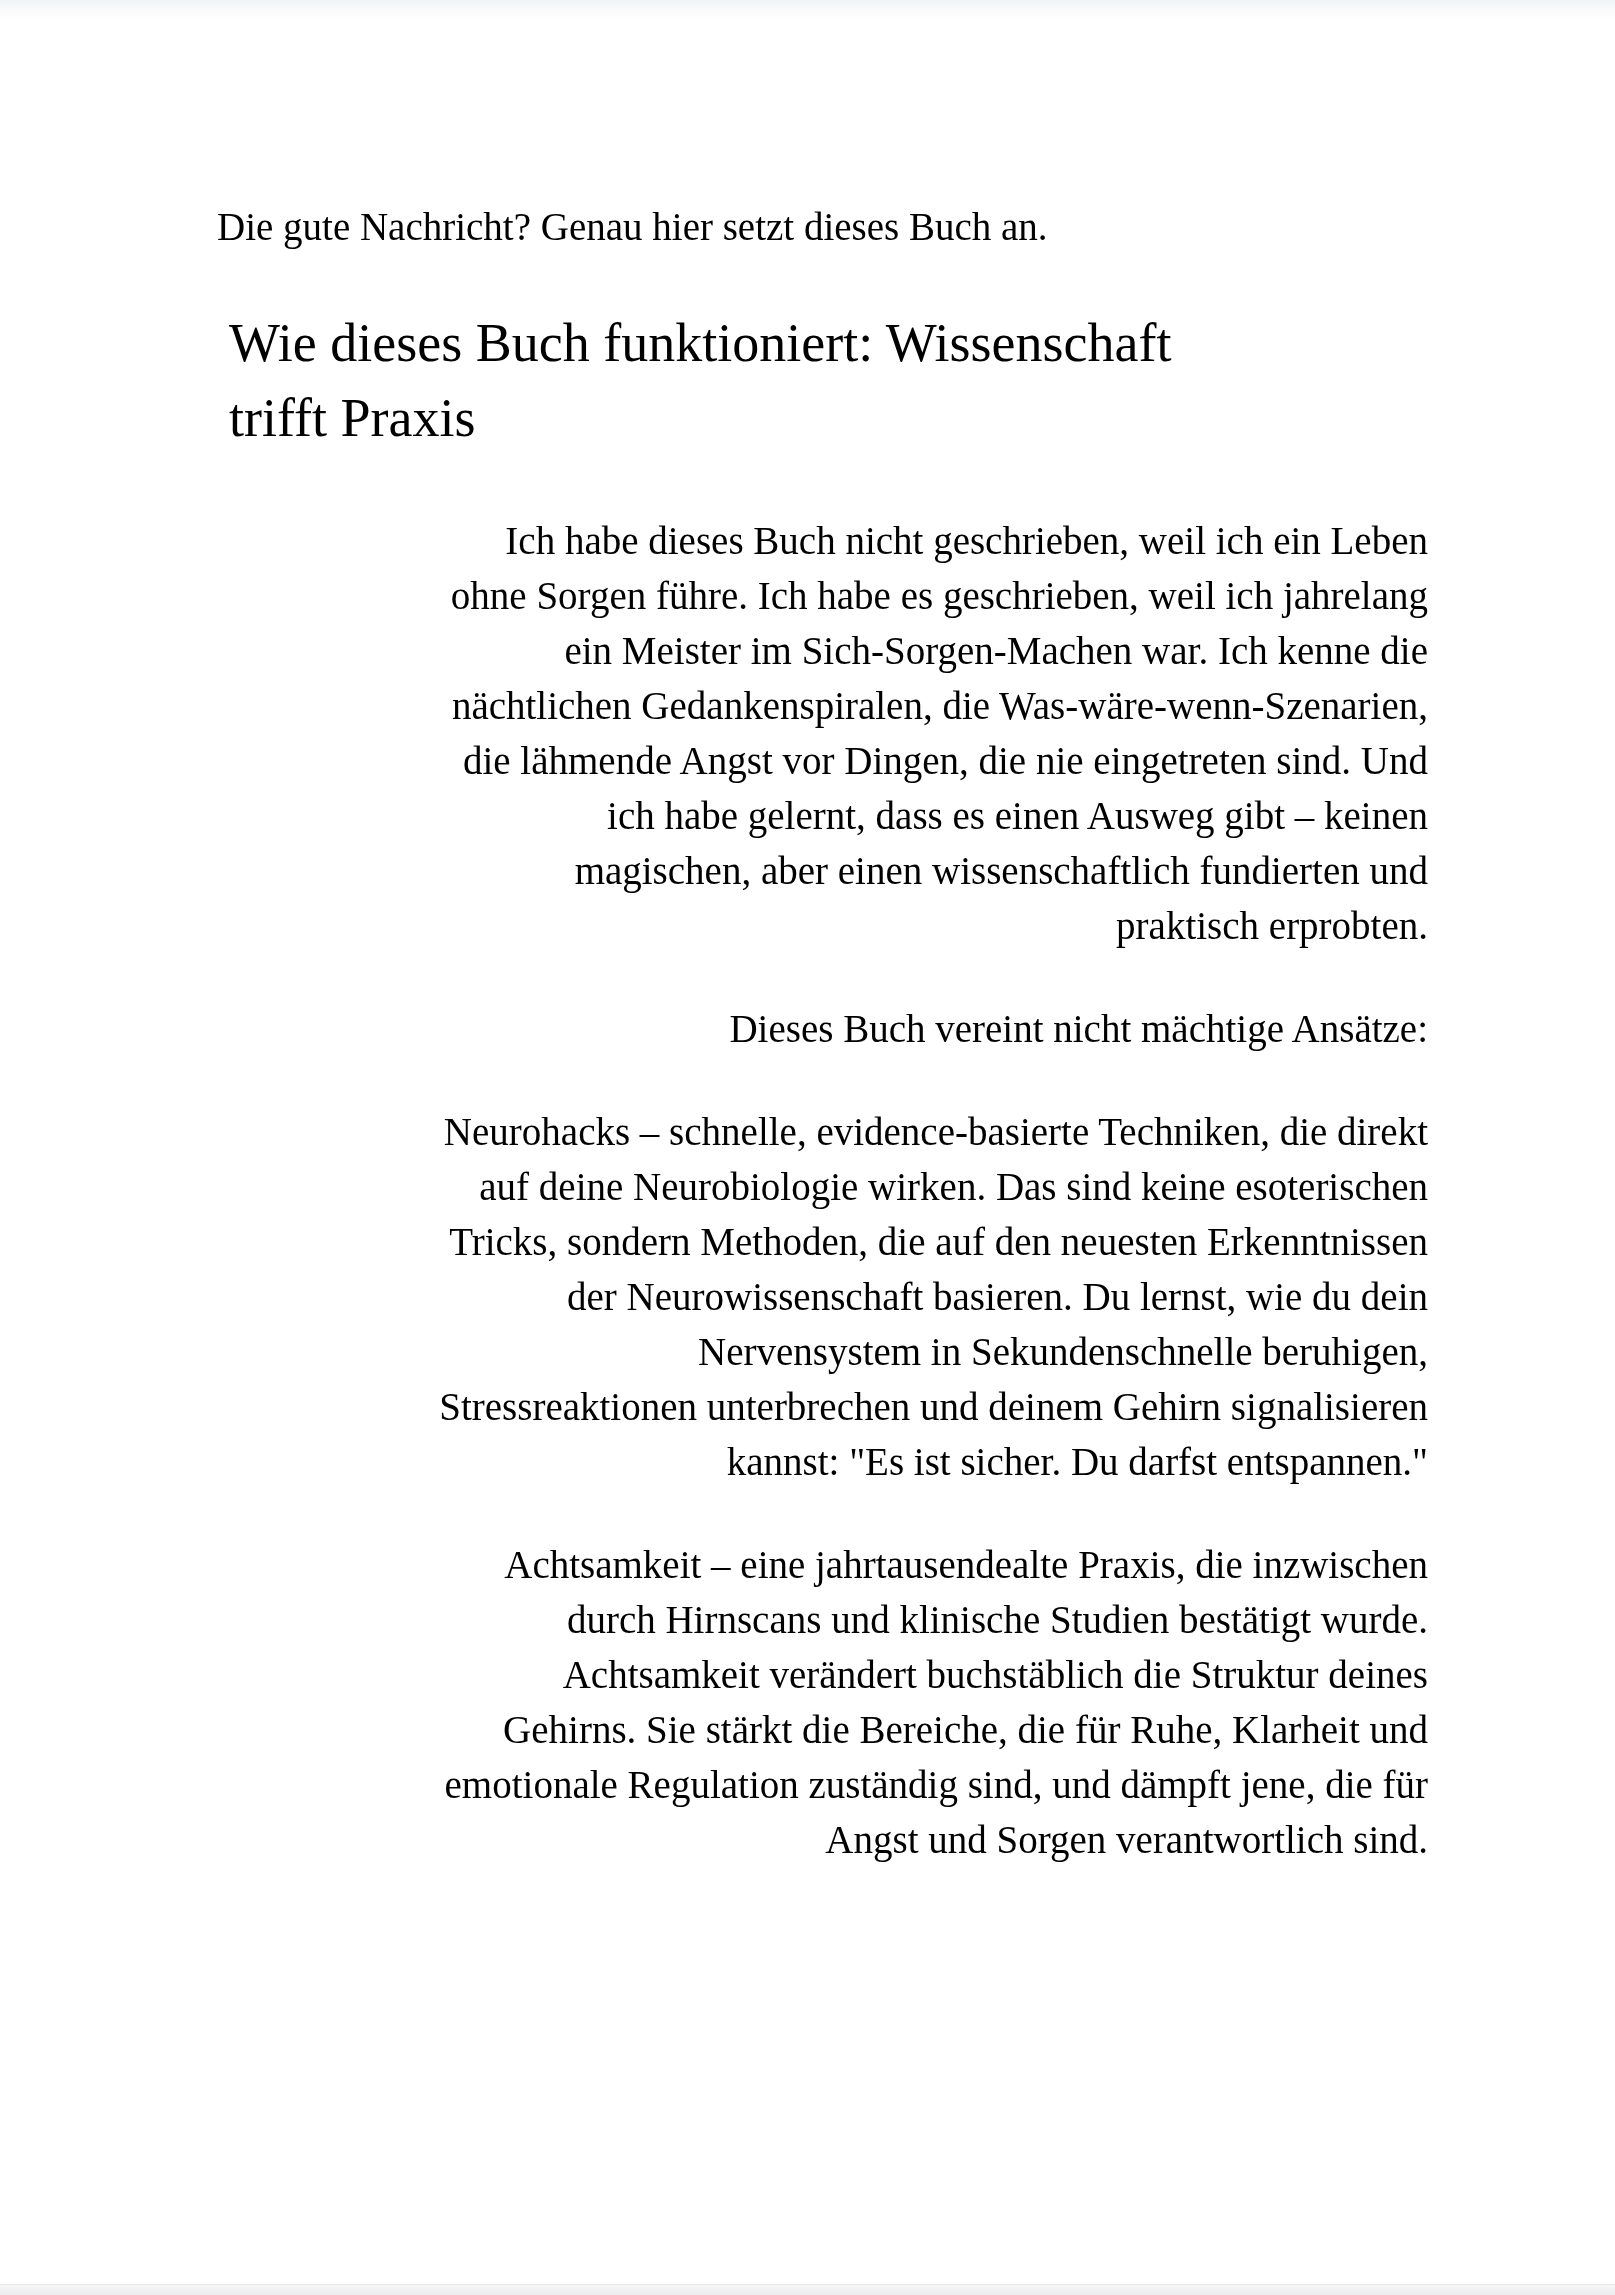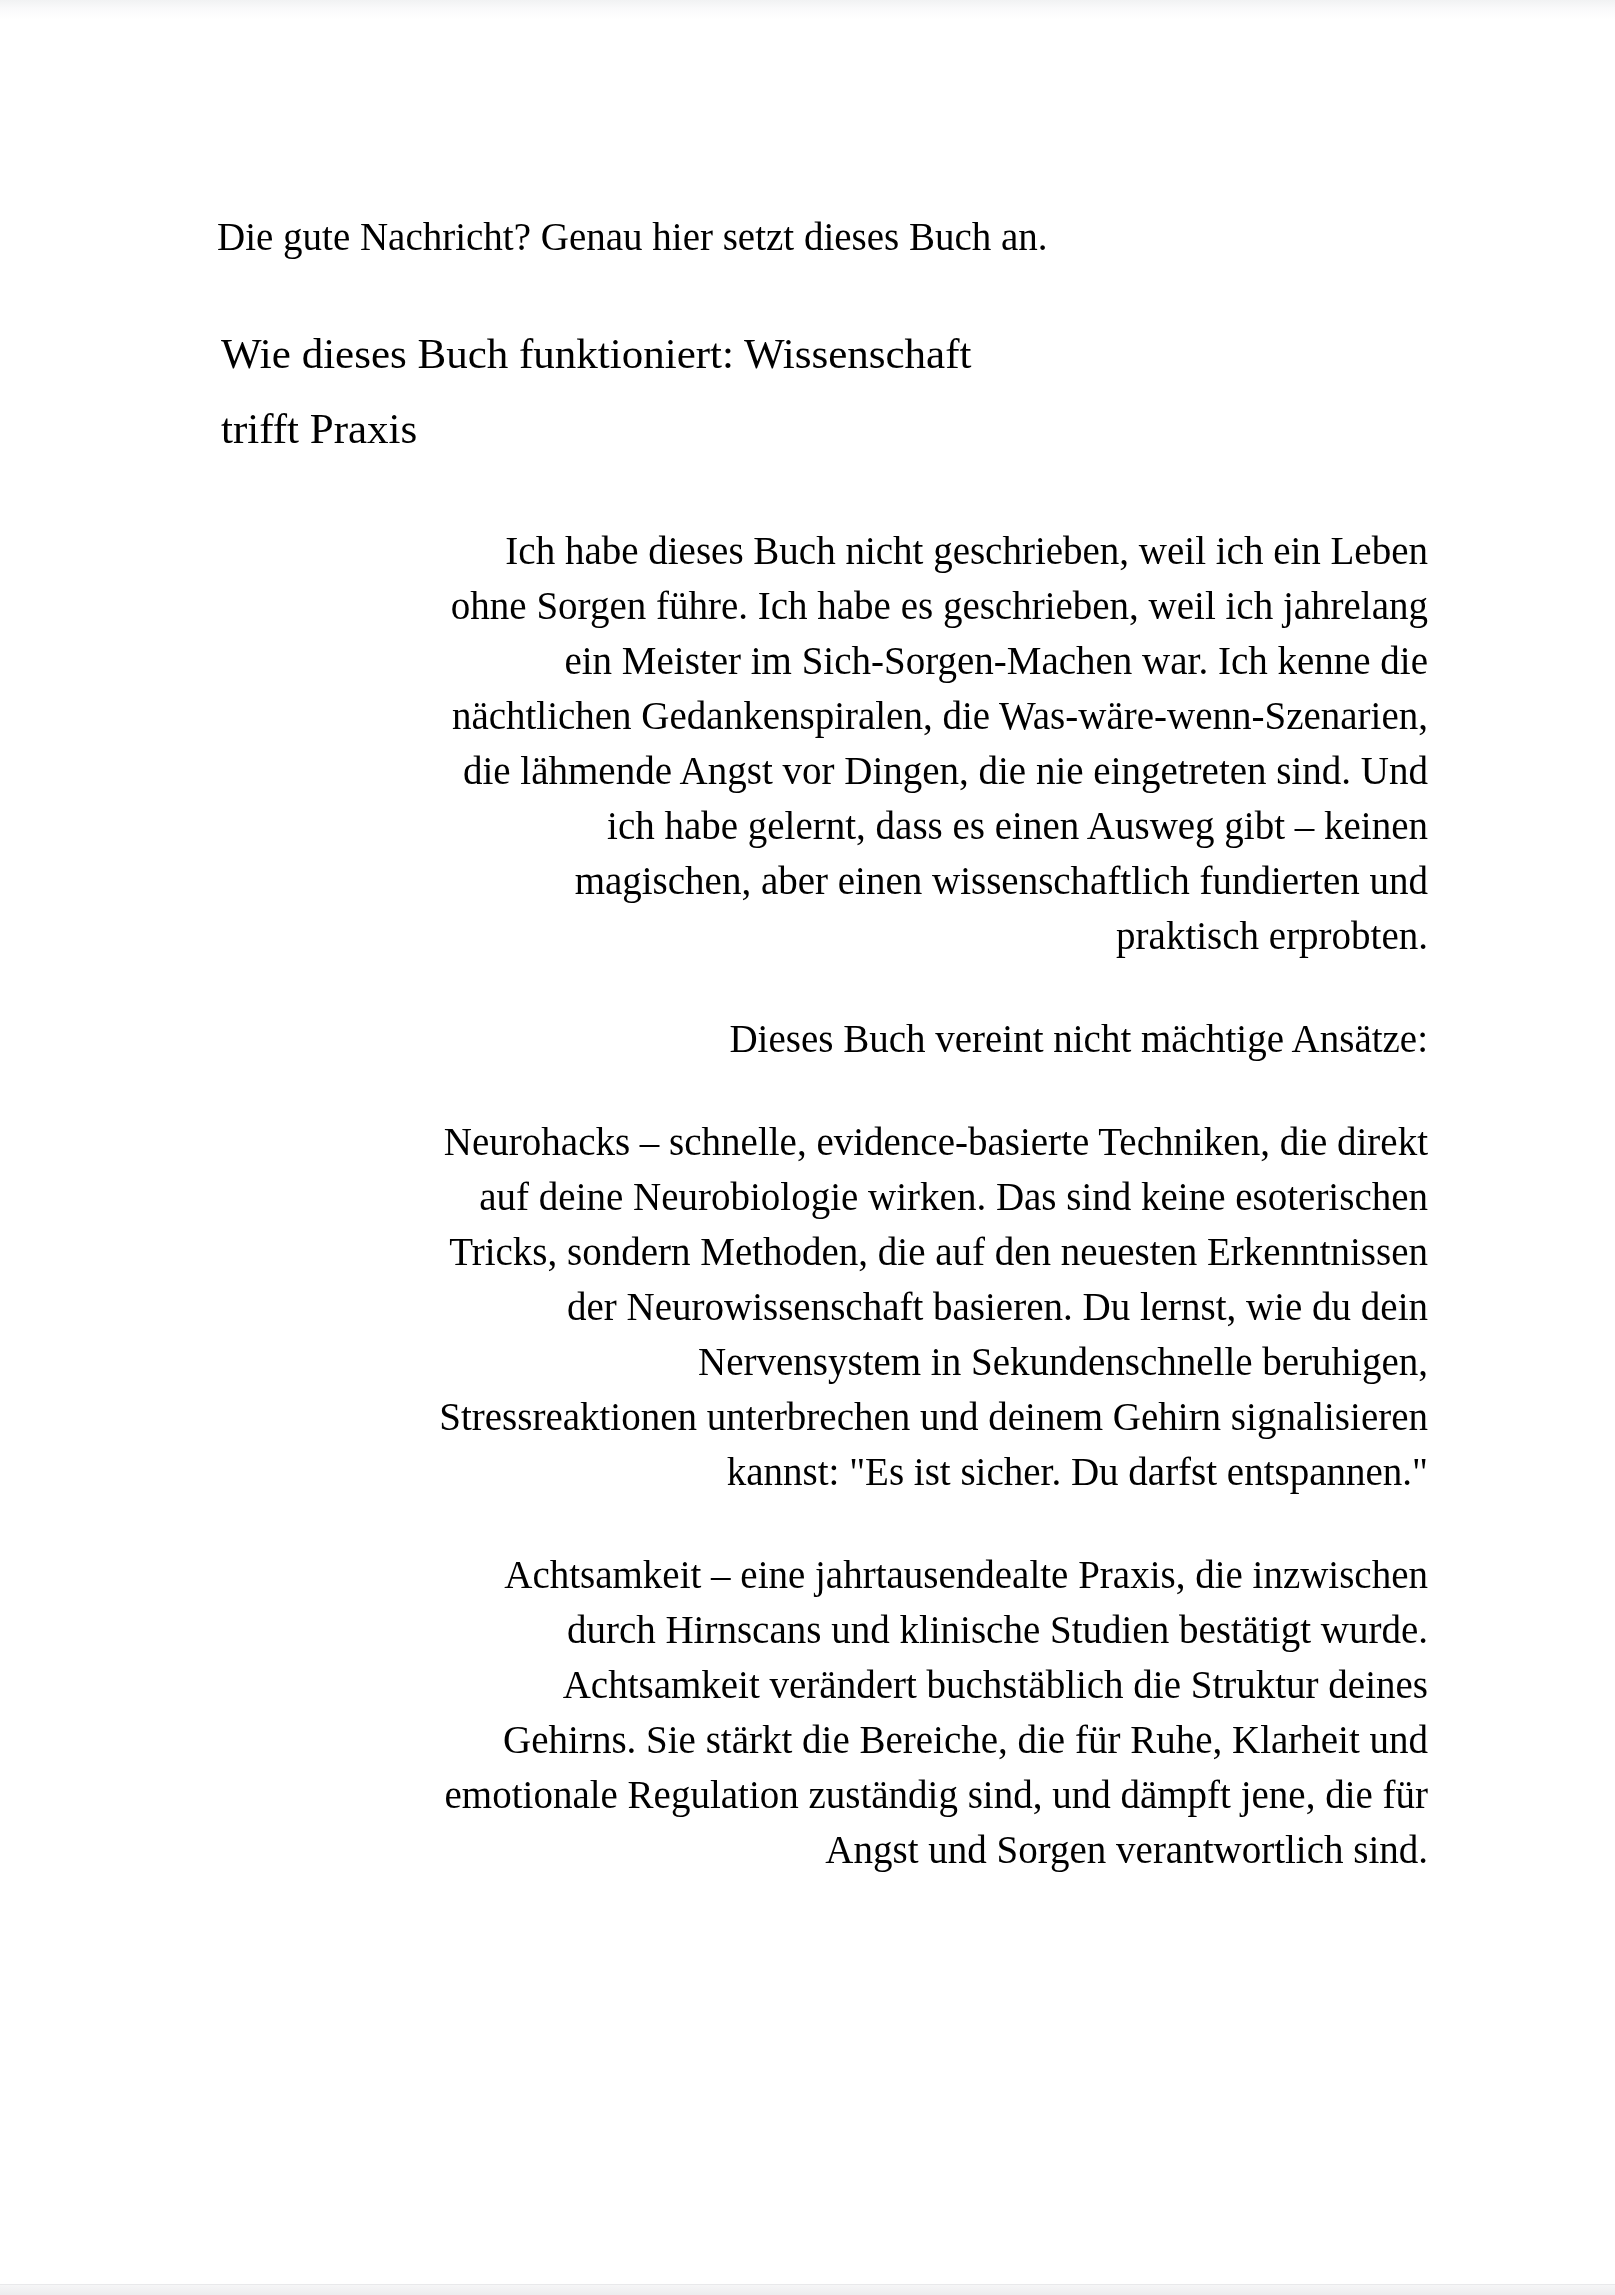--- a/index.html
+++ b/index.html
@@ -19,34 +19,34 @@
   .top-edge-shadow {
     position: absolute;
     top: 0; left: 0;
     width: 100%;
     height: 20px;
     background: linear-gradient(to bottom, #f1f2f3 0%, #fafafb 45%, #ffffff 100%);
   }
   .content {
     position: absolute;
     left: 217px;
-    top: 209px;
+    top: 199px;
     width: 1211px;
   }
   .intro {
     font-size: 39px;
     line-height: 55px;
     margin: 0;
     white-space: pre-line;
   }
   .heading {
-    font-size: 43px;
+    font-size: 54px;
     line-height: 75px;
     font-weight: normal;
-    margin: 52px 0 57px 4px;
+    margin: 52px 0 57px 12px;
     white-space: pre-line;
   }
   .body-paragraph {
     font-size: 39px;
     line-height: 55px;
     margin: 0 0 48px 0;
     white-space: pre-line;
     text-align: right;
   }
   .bottom-edge-bar {

